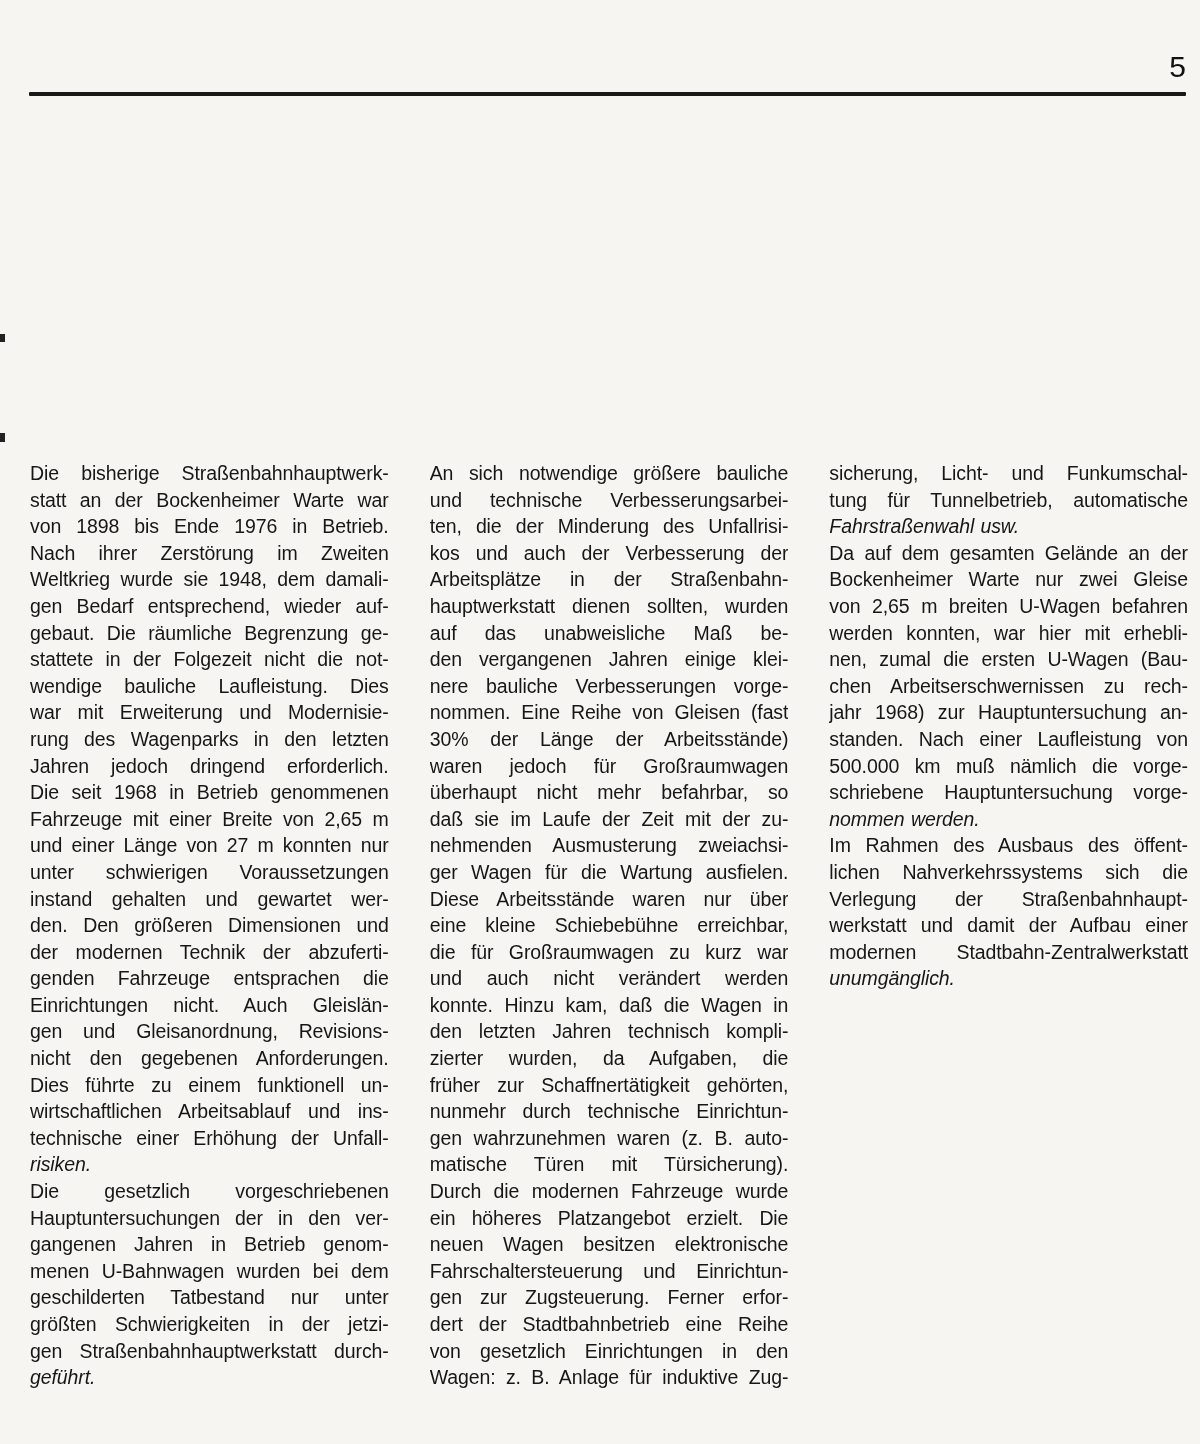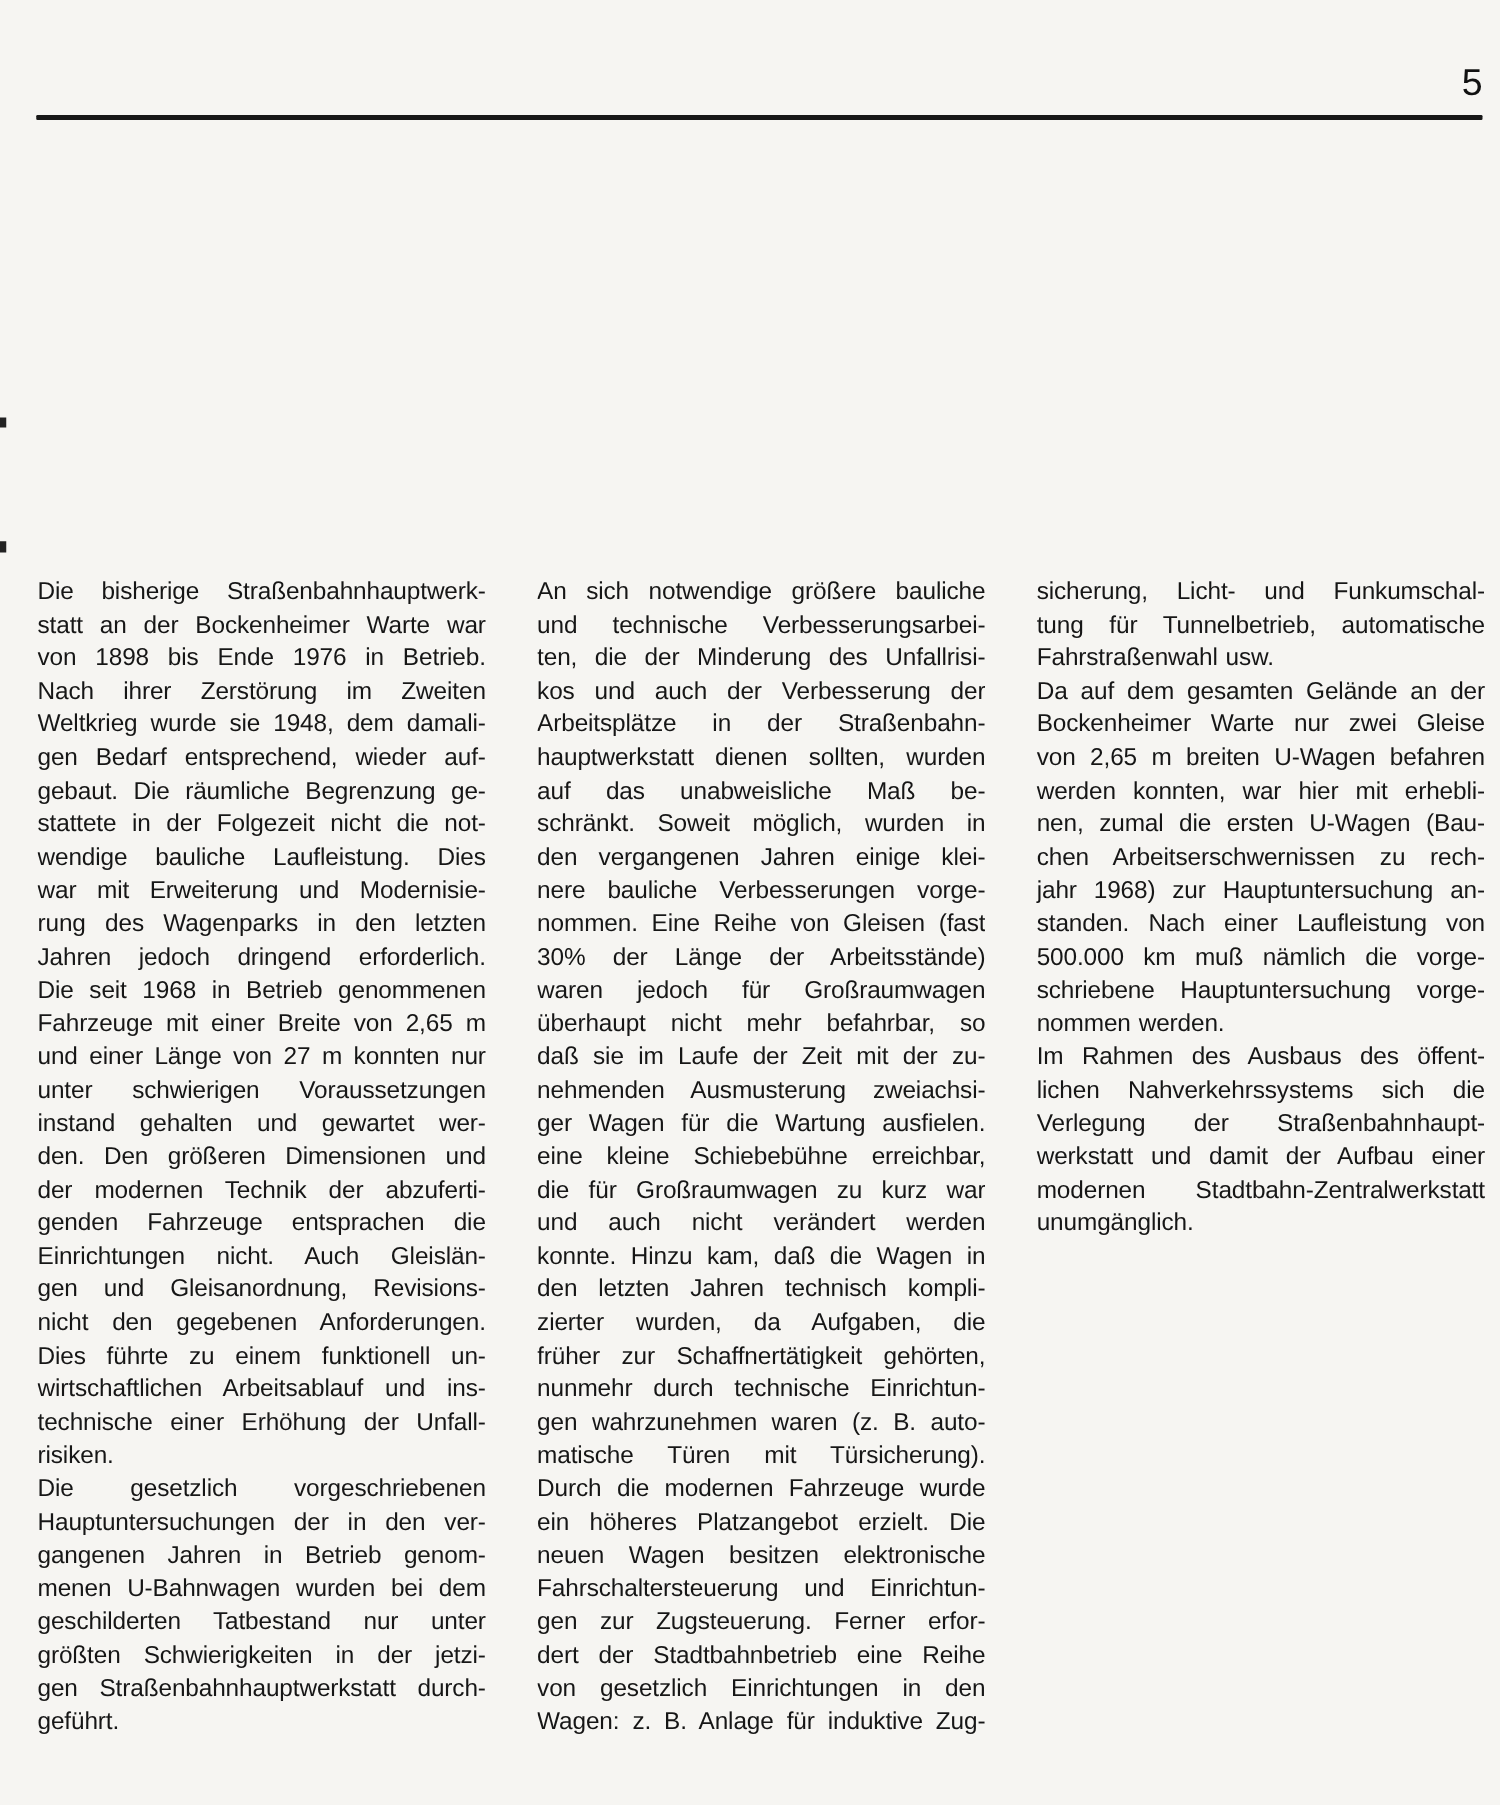--- a/index.html
+++ b/index.html
@@ -60,20 +60,21 @@
     height: 26.6px;
     overflow: hidden;
     text-align: justify;
     text-align-last: justify;
     letter-spacing: -0.1px;
     word-spacing: 1px;
     white-space: normal;
   }
   .line.pend {
     text-align-last: left;
+    font-style: italic;
   }
 </style>
 </head>
 <body>
 
 <div class="page">
   <div class="page-number">5</div>
   <div class="header-rule"></div>
   <div class="scan-mark mark-1"></div>
   <div class="scan-mark mark-2"></div>
@@ -116,30 +117,30 @@
         <div class="line pend">geführt.</div>
       </div>
       <div class="column">
         <div class="line">An sich notwendige größere bauliche</div>
         <div class="line">und technische Verbesserungsarbei-</div>
         <div class="line">ten, die der Minderung des Unfallrisi-</div>
         <div class="line">kos und auch der Verbesserung der</div>
         <div class="line">Arbeitsplätze in der Straßenbahn-</div>
         <div class="line">hauptwerkstatt dienen sollten, wurden</div>
         <div class="line">auf das unabweisliche Maß be-</div>
-        <div class="line">schränkt. Soweit möglich, wurden in</div>
         <div class="line">den vergangenen Jahren einige klei-</div>
         <div class="line">nere bauliche Verbesserungen vorge-</div>
         <div class="line">nommen. Eine Reihe von Gleisen (fast</div>
         <div class="line">30% der Länge der Arbeitsstände)</div>
         <div class="line">waren jedoch für Großraumwagen</div>
         <div class="line">überhaupt nicht mehr befahrbar, so</div>
         <div class="line">daß sie im Laufe der Zeit mit der zu-</div>
         <div class="line">nehmenden Ausmusterung zweiachsi-</div>
         <div class="line">ger Wagen für die Wartung ausfielen.</div>
+        <div class="line">Diese Arbeitsstände waren nur über</div>
         <div class="line">eine kleine Schiebebühne erreichbar,</div>
         <div class="line">die für Großraumwagen zu kurz war</div>
         <div class="line">und auch nicht verändert werden</div>
         <div class="line">konnte. Hinzu kam, daß die Wagen in</div>
         <div class="line">den letzten Jahren technisch kompli-</div>
         <div class="line">zierter wurden, da Aufgaben, die</div>
         <div class="line">früher zur Schaffnertätigkeit gehörten,</div>
         <div class="line">nunmehr durch technische Einrichtun-</div>
         <div class="line">gen wahrzunehmen waren (z. B. auto-</div>
         <div class="line">matische Türen mit Türsicherung).</div>

